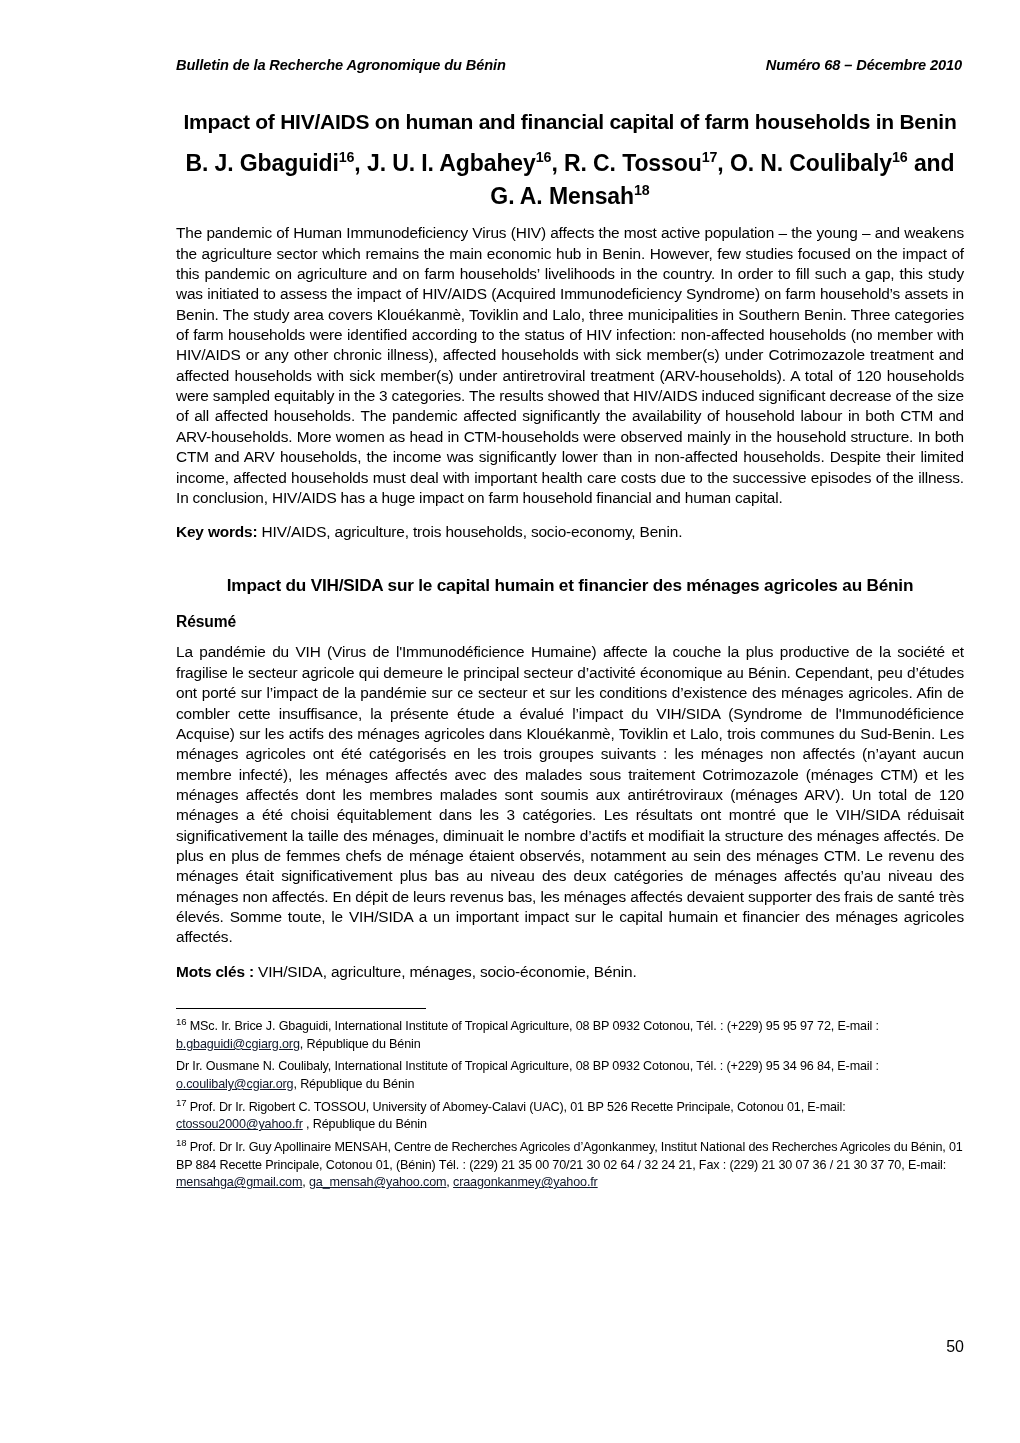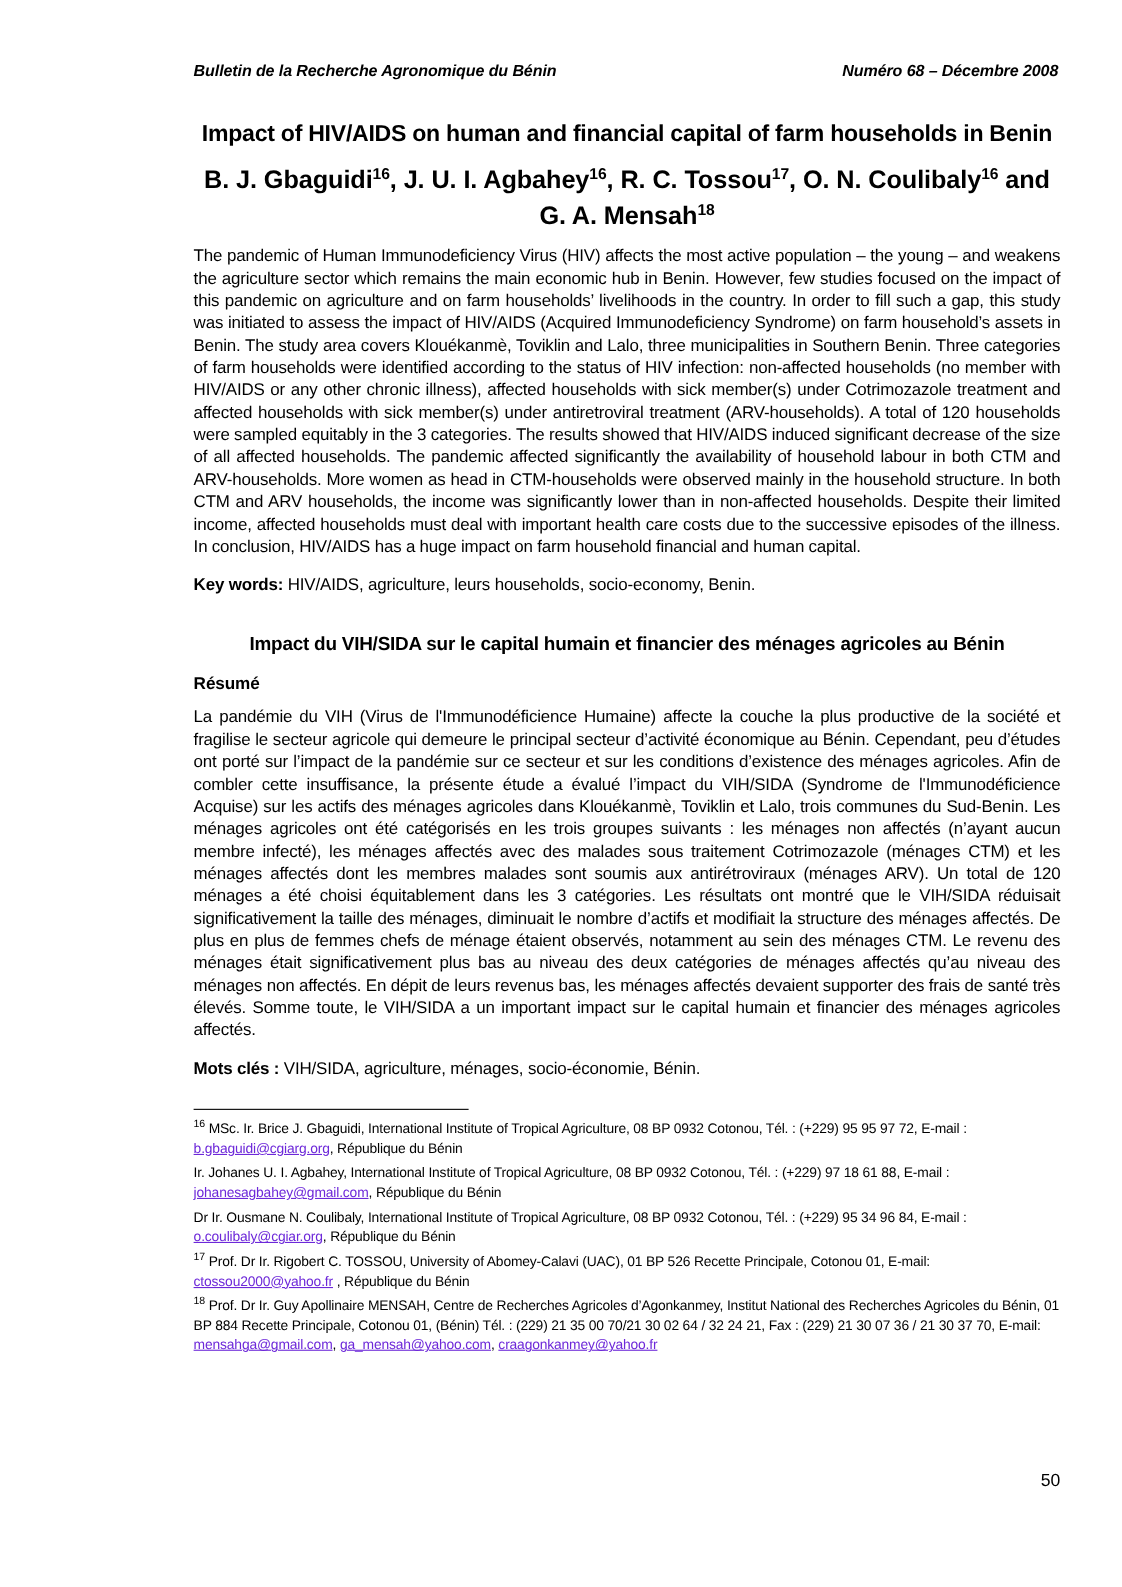--- a/index.html
+++ b/index.html
@@ -116,21 +116,21 @@
     text-align: left;
     letter-spacing: -0.15px;
     margin-bottom: 5px;
   }
   .footnote sup {
     font-size: 0.76em;
     vertical-align: super;
     line-height: 0;
   }
   .mail-link {
-    color: #6d28d9;
+    color: #0f172a;
     text-decoration: underline;
   }
 
   
   .page-number {
     position: absolute;
     left: 0;
     top: 1338px;
     width: 788px;
     text-align: right;
@@ -139,49 +139,48 @@
   }
 </style>
 </head>
 <body>
 
 <div class="page">
   <div class="content">
 
     <div class="runhead">
       <span class="left">Bulletin de la Recherche Agronomique du Bénin</span>
-      <span class="right">Numéro 68 – Décembre 2008</span>
+      <span class="right">Numéro 68 – Décembre 2010</span>
     </div>
 
     <div class="paper-title">Impact of HIV/AIDS on human and financial capital of farm households in Benin</div>
 
     <div class="authors">B. J. Gbaguidi<sup>16</sup>, J. U. I. Agbahey<sup>16</sup>, R. C. Tossou<sup>17</sup>, O. N. Coulibaly<sup>16</sup> and G. A. Mensah<sup>18</sup></div>
 
     <div class="body-text">The pandemic of Human Immunodeficiency Virus (HIV) affects the most active population – the young – and weakens the agriculture sector which remains the main economic hub in Benin. However, few studies focused on the impact of this pandemic on agriculture and on farm households’ livelihoods in the country. In order to fill such a gap, this study was initiated to assess the impact of HIV/AIDS (Acquired Immunodeficiency Syndrome) on farm household’s assets in Benin. The study area covers Klouékanmè, Toviklin and Lalo, three municipalities in Southern Benin. Three categories of farm households were identified according to the status of HIV infection: non-affected households (no member with HIV/AIDS or any other chronic illness), affected households with sick member(s) under Cotrimozazole treatment and affected households with sick member(s) under antiretroviral treatment (ARV-households). A total of 120 households were sampled equitably in the 3 categories. The results showed that HIV/AIDS induced significant decrease of the size of all affected households. The pandemic affected significantly the availability of household labour in both CTM and ARV-households. More women as head in CTM-households were observed mainly in the household structure. In both CTM and ARV households, the income was significantly lower than in non-affected households. Despite their limited income, affected households must deal with important health care costs due to the successive episodes of the illness. In conclusion, HIV/AIDS has a huge impact on farm household financial and human capital.</div>
 
     <div class="keywords">
       <span class="lbl">Key words:</span>
-      <span>HIV/AIDS, agriculture, leurs households, socio-economy, Benin.</span>
+      <span>HIV/AIDS, agriculture, trois households, socio-economy, Benin.</span>
     </div>
 
     <div class="title-fr">Impact du VIH/SIDA sur le capital humain et financier des ménages agricoles au Bénin</div>
 
     <div class="section-heading">Résumé</div>
     <div class="body-text">La pandémie du VIH (Virus de l'Immunodéficience Humaine) affecte la couche la plus productive de la société et fragilise le secteur agricole qui demeure le principal secteur d’activité économique au Bénin. Cependant, peu d’études ont porté sur l’impact de la pandémie sur ce secteur et sur les conditions d’existence des ménages agricoles. Afin de combler cette insuffisance, la présente étude a évalué l’impact du VIH/SIDA (Syndrome de l'Immunodéficience Acquise) sur les actifs des ménages agricoles dans Klouékanmè, Toviklin et Lalo, trois communes du Sud-Benin. Les ménages agricoles ont été catégorisés en les trois groupes suivants : les ménages non affectés (n’ayant aucun membre infecté), les ménages affectés avec des malades sous traitement Cotrimozazole (ménages CTM) et les ménages affectés dont les membres malades sont soumis aux antirétroviraux (ménages ARV). Un total de 120 ménages a été choisi équitablement dans les 3 catégories. Les résultats ont montré que le VIH/SIDA réduisait significativement la taille des ménages, diminuait le nombre d’actifs et modifiait la structure des ménages affectés. De plus en plus de femmes chefs de ménage étaient observés, notamment au sein des ménages CTM. Le revenu des ménages était significativement plus bas au niveau des deux catégories de ménages affectés qu’au niveau des ménages non affectés. En dépit de leurs revenus bas, les ménages affectés devaient supporter des frais de santé très élevés. Somme toute, le VIH/SIDA a un important impact sur le capital humain et financier des ménages agricoles affectés.</div>
 
     <div class="keywords">
       <span class="lbl">Mots clés :</span>
       <span>VIH/SIDA, agriculture, ménages, socio-économie, Bénin.</span>
     </div>
 
     <div class="fn-rule"></div>
 
     <div class="footnotes">
         <div class="footnote"><sup>16</sup> <span>MSc. Ir. Brice J. Gbaguidi, International Institute of Tropical Agriculture, 08 BP 0932 Cotonou, Tél. : (+229) 95 95 97 72, E-mail : </span><a class="mail-link" href="#">b.gbaguidi@cgiarg.org</a><span>, République du Bénin</span></div>
-        <div class="footnote"><span>Ir. Johanes U. I. Agbahey, International Institute of Tropical Agriculture, 08 BP 0932 Cotonou, Tél. : (+229) 97 18 61 88, E-mail : </span><a class="mail-link" href="#">johanesagbahey@gmail.com</a><span>, République du Bénin</span></div>
         <div class="footnote"><span>Dr Ir. Ousmane N. Coulibaly, International Institute of Tropical Agriculture, 08 BP 0932 Cotonou, Tél. : (+229) 95 34 96 84, E-mail : </span><a class="mail-link" href="#">o.coulibaly@cgiar.org</a><span>, République du Bénin</span></div>
         <div class="footnote"><sup>17</sup> <span>Prof. Dr Ir. Rigobert C. TOSSOU, University of Abomey-Calavi (UAC), 01 BP 526 Recette Principale, Cotonou 01, E-mail: </span><a class="mail-link" href="#">ctossou2000@yahoo.fr</a><span> , République du Bénin</span></div>
         <div class="footnote"><sup>18</sup> <span>Prof. Dr Ir. Guy Apollinaire MENSAH, Centre de Recherches Agricoles d’Agonkanmey, Institut National des Recherches Agricoles du Bénin, 01 BP 884 Recette Principale, Cotonou 01, (Bénin) Tél. : (229) 21 35 00 70/21 30 02 64 / 32 24 21, Fax : (229) 21 30 07 36 / 21 30 37 70, E-mail: </span><a class="mail-link" href="#">mensahga@gmail.com</a>, <a class="mail-link" href="#">ga_mensah@yahoo.com</a>, <a class="mail-link" href="#">craagonkanmey@yahoo.fr</a></div>
       </div>
 
     <div class="page-number">50</div>
 
   </div>
 </div>
 

